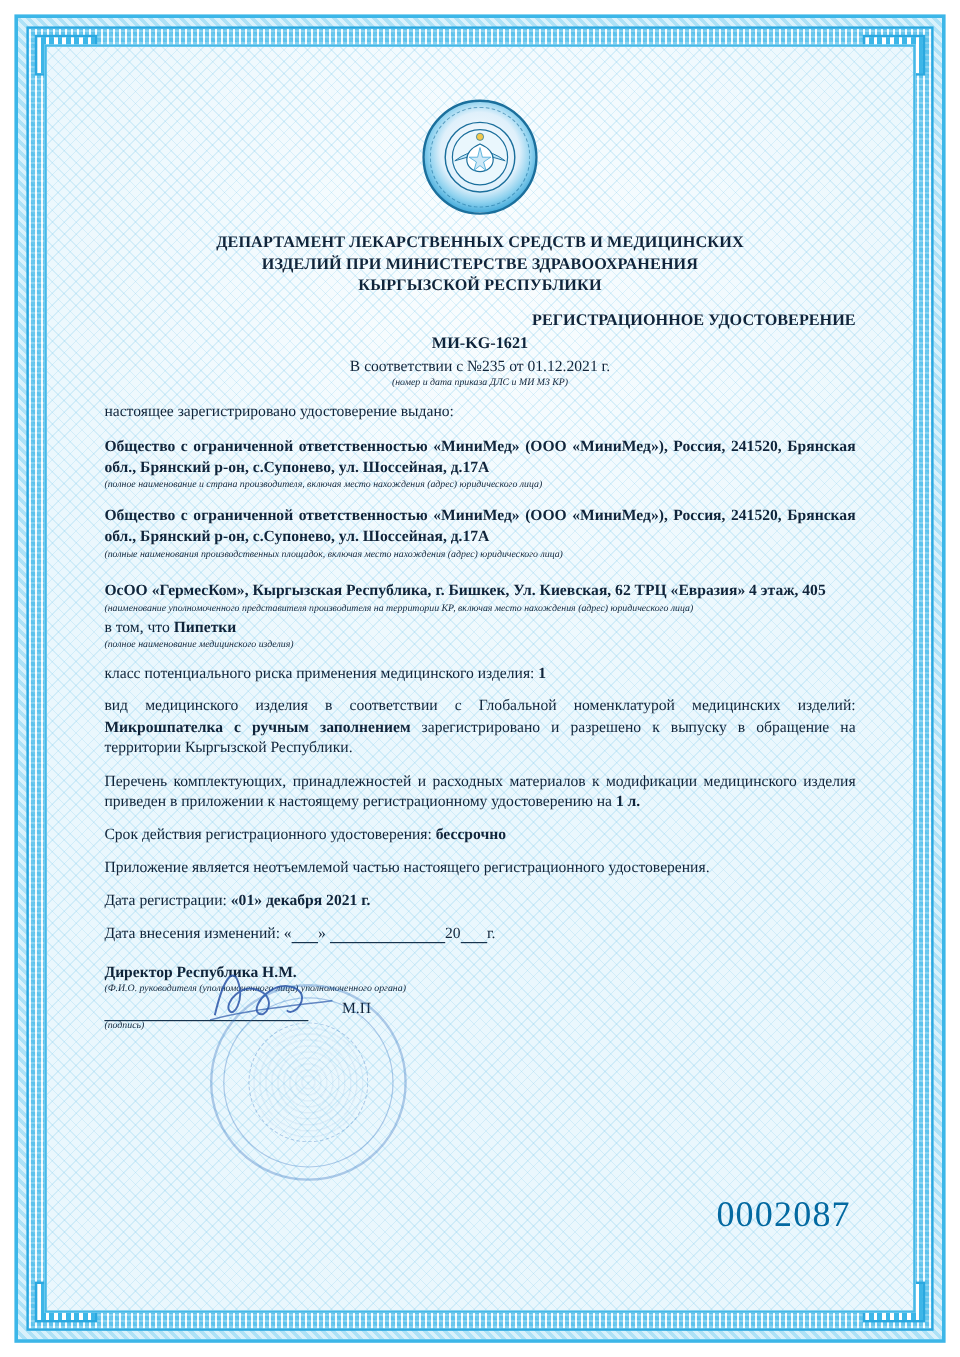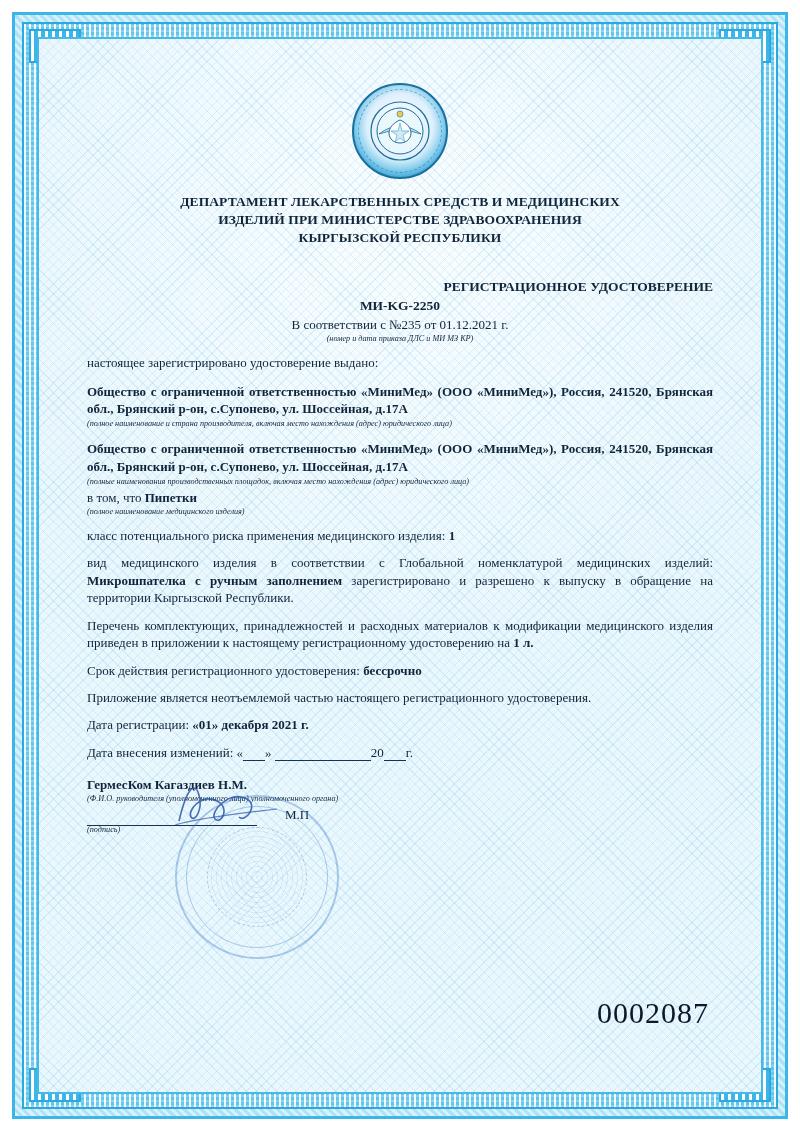--- a/index.html
+++ b/index.html
@@ -110,21 +110,21 @@
     border-radius: 50%;
     border: 1px dashed rgba(27,111,156,0.55);
   }
   .emblem svg { display: block; }
 
   h1.org {
     text-align: center;
     font-size: 13.5px;
     font-weight: bold;
     line-height: 1.32;
-    margin: 0 0 32px 0;
+    margin: 0 0 12px 0;
     letter-spacing: 0.1px;
   }
   .doc-title {
     text-align: right;
     font-size: 13.5px;
     font-weight: bold;
     line-height: 1.3;
     margin: 0;
   }
   .doc-number {
@@ -229,21 +229,21 @@
     border-radius: 50%;
     border: 1px dashed rgba(46,110,190,0.5);
     background: repeating-radial-gradient(circle, rgba(46,110,190,0.16) 0px, rgba(46,110,190,0.16) 1px, rgba(255,255,255,0) 1px, rgba(255,255,255,0) 5px);
   }
   .serial {
     position: absolute;
     right: 52px;
     bottom: 62px;
     font-size: 30px;
     letter-spacing: 1px;
-    color: #0f172a;
+    color: #0369a1;
     font-family: "Liberation Serif", serif;
     z-index: 4;
   }
   .underline-fill {
     display: inline-block;
     border-bottom: 1px solid #17334d;
     min-width: 22px;
     height: 13px;
     vertical-align: bottom;
   }
@@ -279,36 +279,40 @@
           </div>
         </div>
 
         <h1 class="org">
           <span>ДЕПАРТАМЕНТ ЛЕКАРСТВЕННЫХ СРЕДСТВ И МЕДИЦИНСКИХ</span><br>
           <span>ИЗДЕЛИЙ ПРИ МИНИСТЕРСТВЕ ЗДРАВООХРАНЕНИЯ</span><br>
           <span>КЫРГЫЗСКОЙ РЕСПУБЛИКИ</span>
         </h1>
 
         <div class="doc-title">РЕГИСТРАЦИОННОЕ УДОСТОВЕРЕНИЕ</div>
-        <div class="doc-number">МИ-KG-2250</div>
+        <div class="doc-number">МИ-KG-1621</div>
         <div class="order-line">В соответствии с №235 от 01.12.2021 г.</div>
         <div class="caption center">(номер и дата приказа ДЛС и МИ МЗ КР)</div>
 
         <p class="body mt14">настоящее зарегистрировано удостоверение выдано:</p>
 
         <div class="block">
           <div class="block-text">Общество с ограниченной ответственностью «МиниМед» (ООО «МиниМед»), Россия, 241520, Брянская обл., Брянский р-он, с.Супонево, ул. Шоссейная, д.17А</div>
           <div class="caption">(полное наименование и страна производителя, включая место нахождения (адрес) юридического лица)</div>
         </div>
 
         <div class="block">
           <div class="block-text">Общество с ограниченной ответственностью «МиниМед» (ООО «МиниМед»), Россия, 241520, Брянская обл., Брянский р-он, с.Супонево, ул. Шоссейная, д.17А</div>
           <div class="caption">(полные наименования производственных площадок, включая место нахождения (адрес) юридического лица)</div>
         </div>
 
+        <div class="block mt14">
+          <div class="block-text">ОсОО «ГермесКом», Кыргызская Республика, г. Бишкек, Ул. Киевская, 62 ТРЦ «Евразия» 4 этаж, 405</div>
+          <div class="caption">(наименование уполномоченного представителя производителя на территории КР, включая место нахождения (адрес) юридического лица)</div>
+        </div>
 
         <div class="block mt10">
           <div style="font-size:13px;">
             <span>в том, что </span><span class="b">Пипетки</span>
           </div>
           <div class="caption">(полное наименование медицинского изделия)</div>
         </div>
 
         <p class="body">
           <span>класс потенциального риска применения медицинского изделия: </span><span class="b">1</span>
@@ -330,21 +334,21 @@
 
         <p class="body mt10">
           <span>Дата регистрации: </span><span class="b">«01» декабря 2021 г.</span>
         </p>
 
         <p class="body mt10">
           <span>Дата внесения изменений: «</span><span class="underline-fill"></span><span>» </span><span class="underline-fill uf-long"></span><span>20</span><span class="underline-fill"></span><span>г.</span>
         </p>
 
         <div class="sig-area">
-          <p class="director">ГермесКом Кагаздиев Н.М.</p>
+          <p class="director">Директор Республика Н.М.</p>
           <div class="caption">(Ф.И.О. руководителя (уполномоченного лица) уполномоченного органа)</div>
 
           <svg class="scribble" viewBox="0 0 130 64" aria-hidden="true">
             <path d="M6 48 C14 14 22 8 26 22 C30 36 22 50 18 44 C14 38 28 20 44 28 C58 35 48 52 42 46 C36 40 56 16 74 26 C86 33 72 50 66 44" fill="none" stroke="#2a55a8" stroke-width="1.6" opacity="0.85"></path>
             <path d="M2 52 C30 44 70 40 104 36" fill="none" stroke="#2a55a8" stroke-width="1.2" opacity="0.7"></path>
           </svg>
 
           <div class="sig-line"></div>
           <div class="sig-caption">(подпись)</div>
           <div class="mp">М.П</div>

